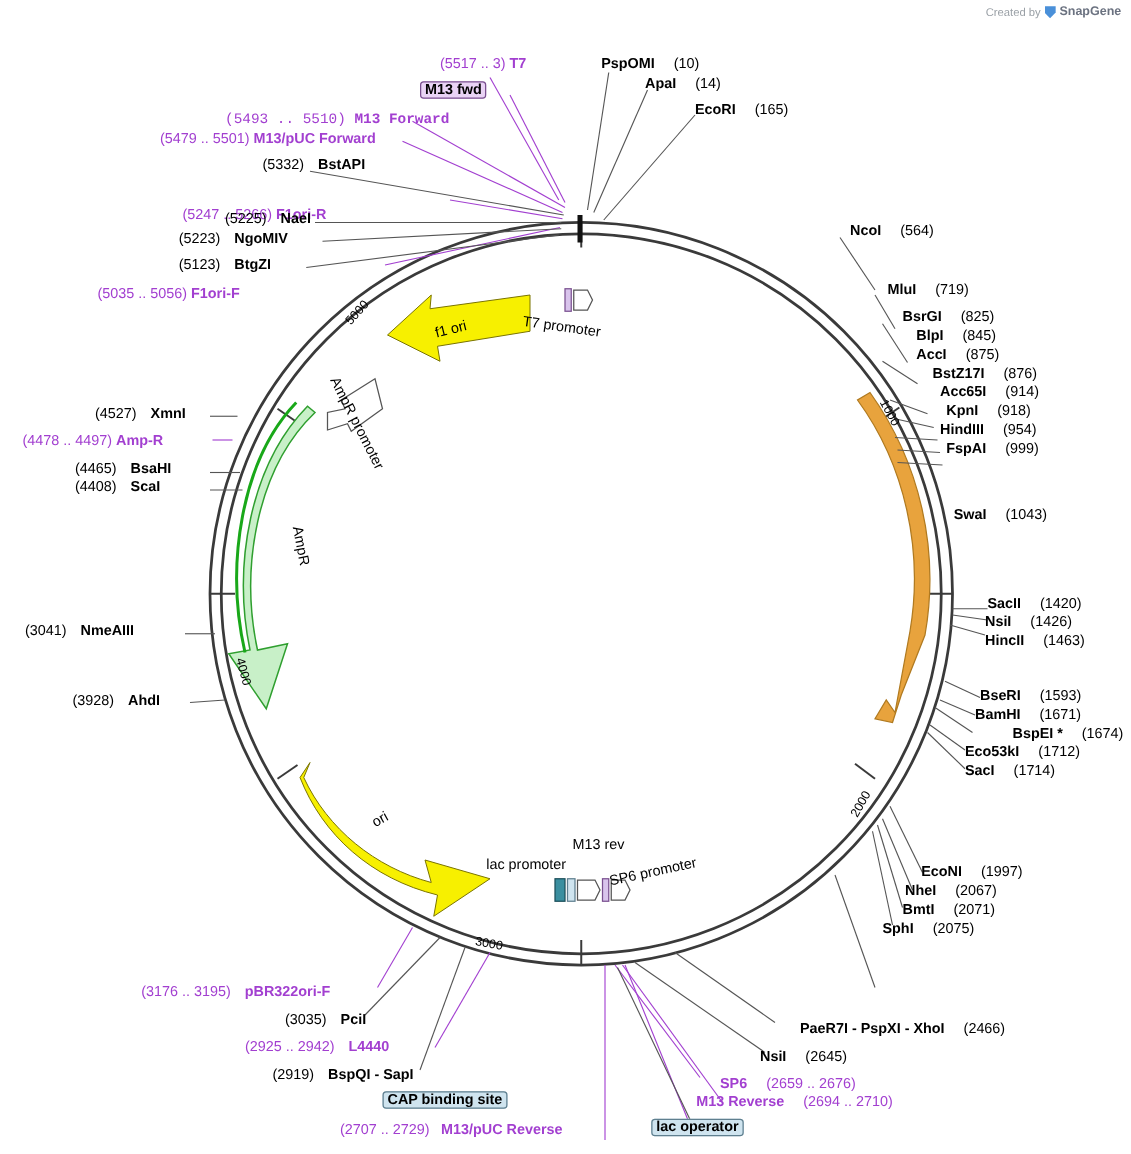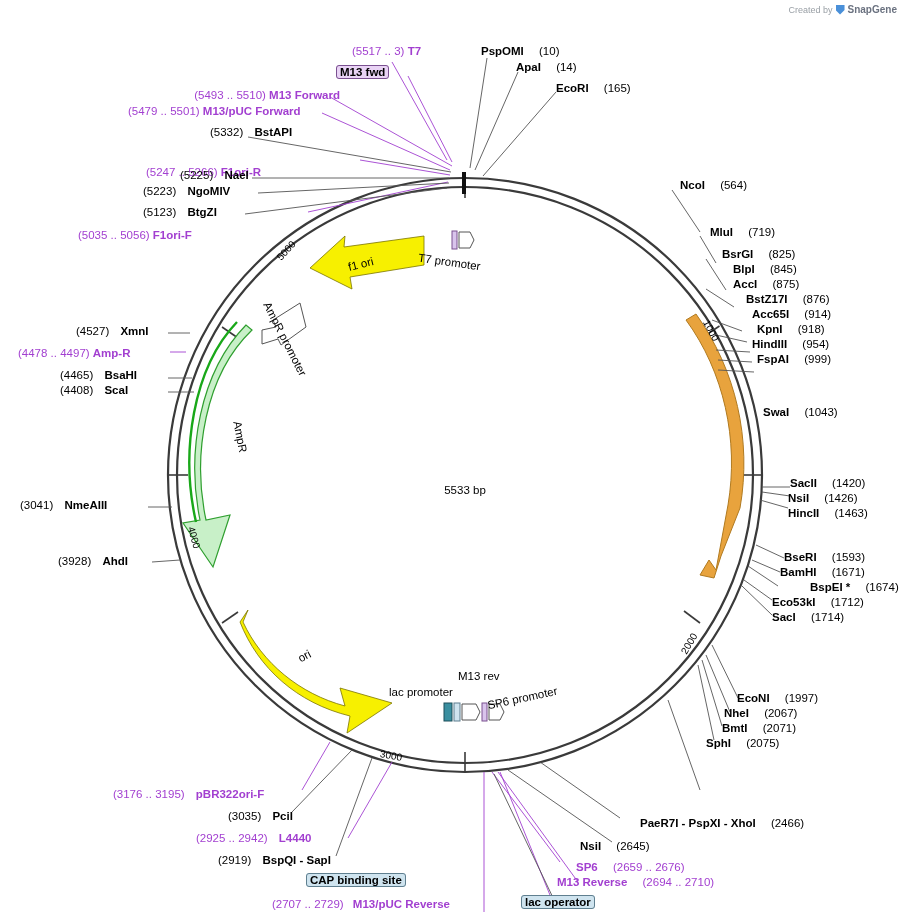--- a/index.html
+++ b/index.html
@@ -165,21 +165,20 @@
     </g>
     <g stroke="#555" stroke-width="0.9" fill="none">
       <path d="M352 750 L292 812"></path>
       <path d="M372 758 L336 856"></path>
       <path d="M494 774 L556 904"></path>
       <path d="M508 770 L612 842"></path>
       <path d="M540 762 L620 818"></path>
     </g>
   </svg>
 
-  <div class="plasmid-bp" style="left:305px;top:484px;width:320px;">5533 bp</div>
 
   <div class="tick" style="left:700px;top:325px;transform:rotate(62deg);">1000</div>
   <div class="tick" style="left:678px;top:638px;transform:rotate(-60deg);">2000</div>
   <div class="tick" style="left:380px;top:750px;transform:rotate(10deg);">3000</div>
   <div class="tick" style="left:183px;top:532px;transform:rotate(75deg);">4000</div>
   <div class="tick" style="left:275px;top:245px;transform:rotate(-48deg);">5000</div>
 
   <div class="feat" style="left:348px;top:258px;transform:rotate(-14deg);">f1 ori</div>
   <div class="feat" style="left:418px;top:256px;transform:rotate(8deg);">T7 promoter</div>
   <div class="feat" style="left:272px;top:300px;transform:rotate(63deg);transform-origin:left top;">AmpR promoter</div>
@@ -209,21 +208,21 @@
   </div>
   <div class="lbl" style="left:516px;top:61px;">
     <b>ApaI</b>
     <span class="pos" style="margin-left:12px;">(14)</span>
   </div>
   <div class="lbl" style="left:556px;top:82px;">
     <b>EcoRI</b>
     <span class="pos" style="margin-left:12px;">(165)</span>
   </div>
 
-  <div class="lbl purple" style="left:180px;top:89px;text-align:right;width:160px;">
+  <div class="lbl purple" style="left:180px;top:89px;text-align:right;width:160px;font-family:Liberation Mono, monospace;">
     <span>(5493 .. 5510)</span>
     <b>M13 Forward</b>
   </div>
   <div class="lbl purple" style="left:128px;top:105px;">
     <span>(5479 .. 5501)</span>
     <b>M13/pUC Forward</b>
   </div>
   <div class="lbl" style="left:210px;top:126px;">
     <span class="pos">(5332)</span>
     <b style="margin-left:8px;">BstAPI</b>
@@ -366,21 +365,21 @@
   </div>
   <div class="lbl" style="left:706px;top:737px;">
     <b>SphI</b>
     <span class="pos" style="margin-left:12px;">(2075)</span>
   </div>
 
   <div class="lbl" style="left:640px;top:817px;">
     <b>PaeR7I - PspXI - XhoI</b>
     <span class="pos" style="margin-left:12px;">(2466)</span>
   </div>
-  <div class="lbl" style="left:580px;top:840px;text-align:right;">
+  <div class="lbl" style="left:608px;top:840px;text-align:right;">
     <b>NsiI</b>
     <span class="pos" style="margin-left:12px;">(2645)</span>
   </div>
   <div class="lbl purple" style="left:576px;top:861px;">
     <b>SP6</b>
     <span style="margin-left:12px;">(2659 .. 2676)</span>
   </div>
   <div class="lbl purple" style="left:557px;top:876px;">
     <b>M13 Reverse</b>
     <span style="margin-left:12px;">(2694 .. 2710)</span>

